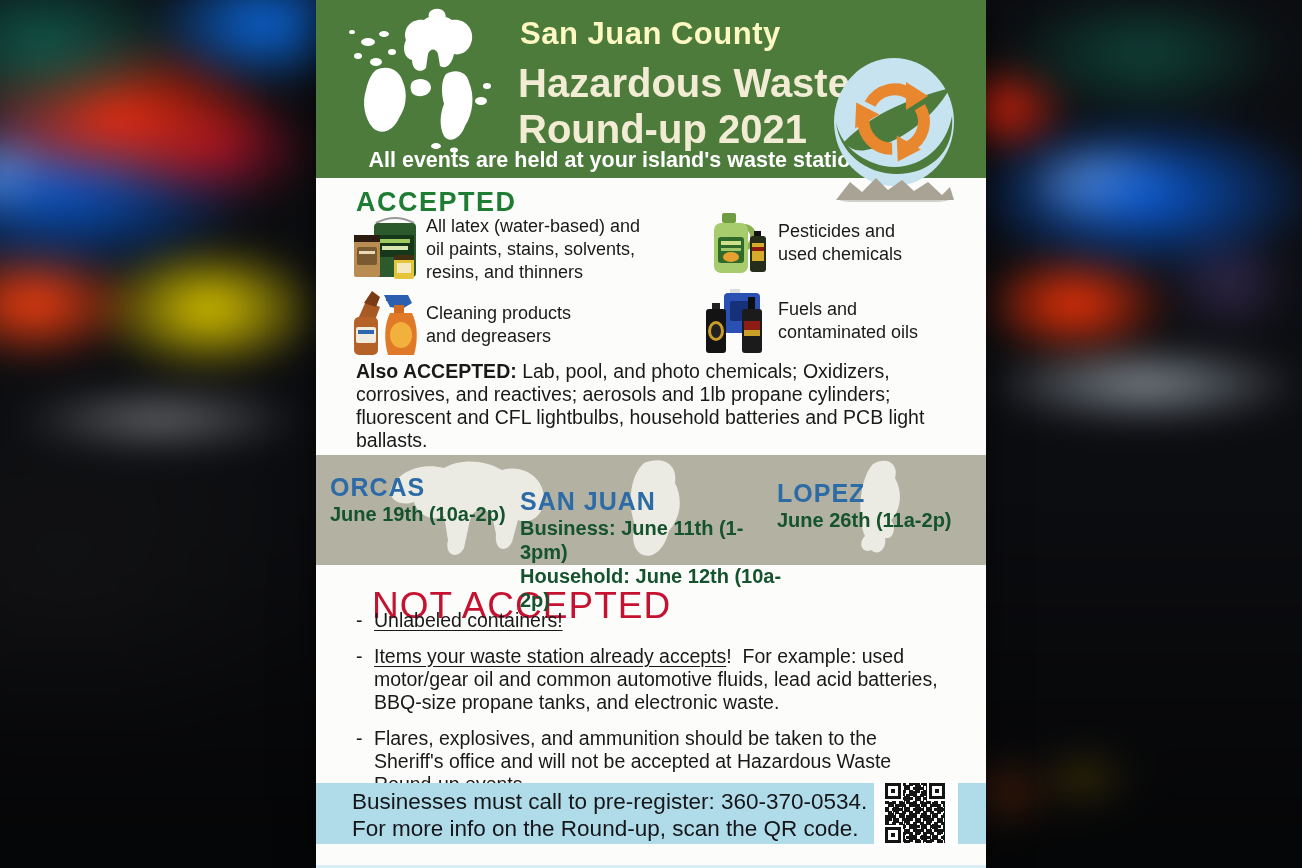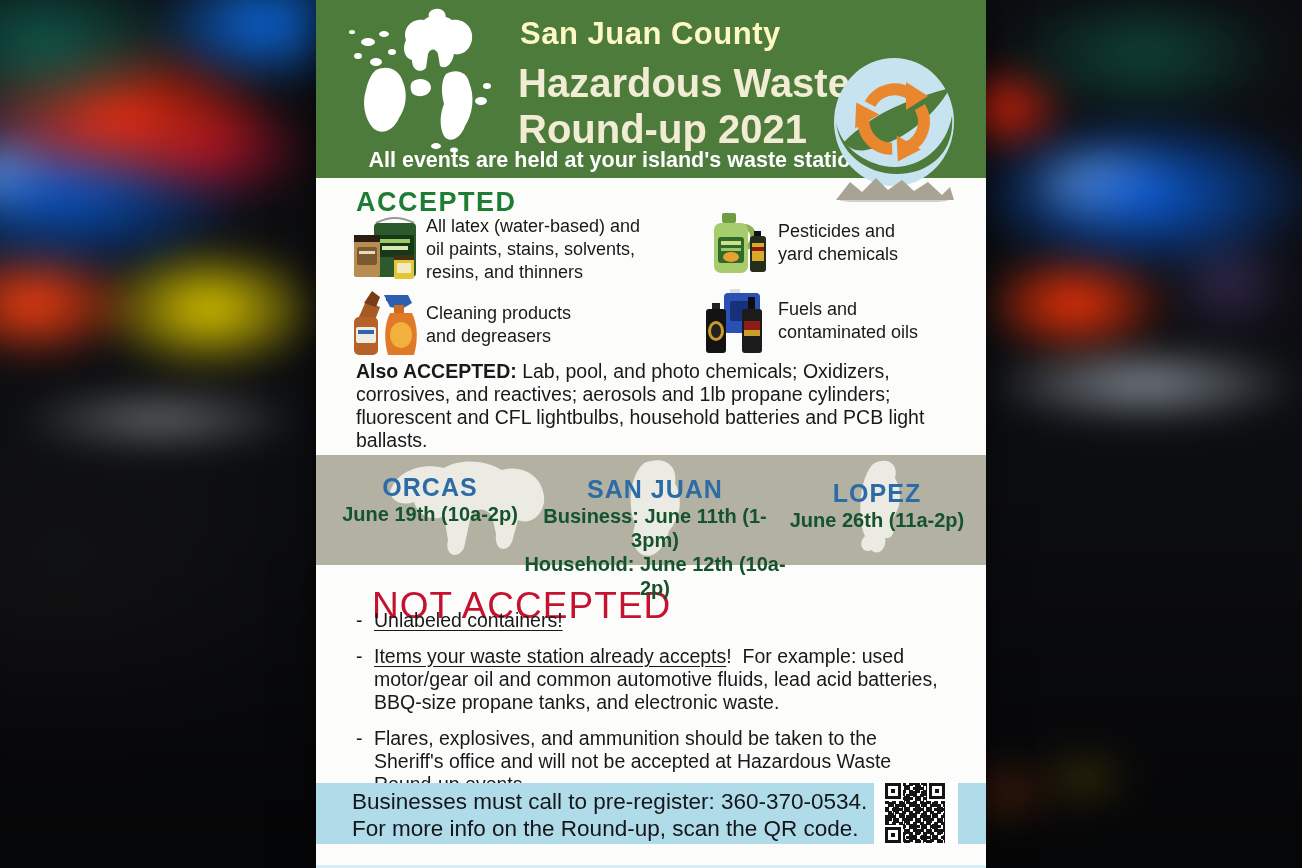--- a/index.html
+++ b/index.html
@@ -59,21 +59,21 @@
     letter-spacing:1.5px;color:var(--accepted-green,#1f7d33)}
   .icon-box{position:absolute;width:70px;height:74px}
   .item-label{position:absolute;font-size:18px;line-height:23px;color:var(--ink,#191919);
     white-space:pre-line}
   .also{position:absolute;left:40px;top:178px;width:594px;font-size:19.5px;
     line-height:23px;color:var(--ink,#191919)}
   .also b{font-weight:700}
 
   .sec-events{position:absolute;left:0;top:455px;width:670px;height:110px;
     background:var(--band-gray,#b2b1a2)}
-  .ev-col{position:absolute;top:0;height:110px;text-align:center}
+  .ev-col{position:absolute;top:0;height:110px;text-align:left}
   .ev-col .isl{position:absolute;z-index:0}
   .ev-name{position:relative;z-index:1;font-size:25px;font-weight:700;
     letter-spacing:1px;color:var(--island-blue,#2d6ba6)}
   .ev-dates{position:relative;z-index:1;font-size:20px;line-height:24px;font-weight:700;
     color:#14532d;white-space:pre-line}
 
   .sec-notacc{position:absolute;left:0;top:565px;width:670px;height:218px}
   .h-notacc{position:absolute;left:56px;top:20px;font-size:37px;font-weight:400;
     letter-spacing:1px;color:var(--not-accepted-red,#c41230)}
   .bullets{position:absolute;left:40px;top:44px;width:588px}
@@ -186,21 +186,21 @@
         <rect x="10" y="28" width="26" height="26" rx="3" fill="#2f6a28"></rect>
         <rect x="13" y="32" width="20" height="4" fill="#cfe08a"></rect>
         <rect x="13" y="39" width="20" height="3" fill="#9fc86a"></rect>
         <ellipse cx="23" cy="48" rx="8" ry="5" fill="#e8a030"></ellipse>
         <rect x="46" y="22" width="7" height="6" fill="#111"></rect>
         <rect x="42" y="27" width="16" height="36" rx="3" fill="#232d1a"></rect>
         <rect x="44" y="34" width="12" height="18" fill="#d8aa2c"></rect>
         <rect x="44" y="38" width="12" height="4" fill="#8a1a10"></rect>
       </svg>
       <div class="item-label" style="left:462px;top:38px">Pesticides and
-yard chemicals</div>
+used chemicals</div>
 
       <svg class="icon-box" style="left:34px;top:106px" viewBox="0 0 70 72" aria-label="cleaning-spray-bottles-icon">
         <polygon points="8,30 16,12 30,18 24,34" fill="#a85a24"></polygon>
         <polygon points="14,14 22,2 30,8 26,18" fill="#7a3c14"></polygon>
         <rect x="4" y="28" width="24" height="38" rx="5" fill="#b46228"></rect>
         <rect x="6" y="38" width="20" height="16" rx="2" fill="#f0ece0"></rect>
         <rect x="8" y="41" width="16" height="4" fill="#2c66b0"></rect>
         <rect x="36" y="6" width="8" height="6" fill="#2255aa"></rect>
         <path d="M34,6 L58,6 L62,14 L52,20 L40,18 Z" fill="#2d5fb0"></path>
         <rect x="44" y="16" width="10" height="8" fill="#d06a20"></rect>
@@ -234,21 +234,21 @@
         <svg class="isl" style="left:46px;top:3px;width:175px;height:104px" viewBox="0 0 175 104" aria-label="orcas-island-silhouette-icon">
           <path fill="#ecebe3" d="M14,34 C20,14 44,4 68,10 C84,0 110,2 126,12 C146,6 166,18 168,38 C170,54 156,68 142,62 L136,84 C130,96 118,92 120,76 L116,58 C108,48 98,50 94,62 L88,90 C82,102 68,98 72,82 L68,58 C58,64 42,58 38,44 C26,48 16,44 14,34 Z"></path>
         </svg>
         <div class="ev-name" style="margin-top:18px">ORCAS</div>
         <div class="ev-dates">June 19th (10a-2p)</div>
       </div>
       <div class="ev-col" style="left:204px;width:270px">
         <svg class="isl" style="left:88px;top:2px;width:92px;height:104px" viewBox="0 0 92 104" aria-label="san-juan-island-silhouette-icon">
           <path fill="#ecebe3" d="M36,6 C56,-2 70,8 67,26 C75,42 73,60 61,74 C57,90 47,102 35,98 C25,94 23,80 27,68 C19,48 22,18 36,6 Z"></path>
         </svg>
-        <div class="ev-name" style="margin-top:20px">SAN JUAN</div>
+        <div class="ev-name" style="margin-top:32px">SAN JUAN</div>
         <div class="ev-dates">Business: June 11th (1-3pm)
 Household: June 12th (10a-2p)</div>
       </div>
       <div class="ev-col" style="left:461px;width:200px">
         <svg class="isl" style="left:64px;top:3px;width:82px;height:102px" viewBox="0 0 82 102" aria-label="lopez-island-silhouette-icon">
           <path fill="#ecebe3" d="M32,6 C46,-2 58,6 54,20 C62,34 60,52 50,62 C56,70 52,82 44,80 C46,90 38,99 30,92 C22,96 16,86 24,78 C16,62 18,20 32,6 Z"></path>
         </svg>
         <div class="ev-name" style="margin-top:24px">LOPEZ</div>
         <div class="ev-dates">June 26th (11a-2p)</div>
       </div>

